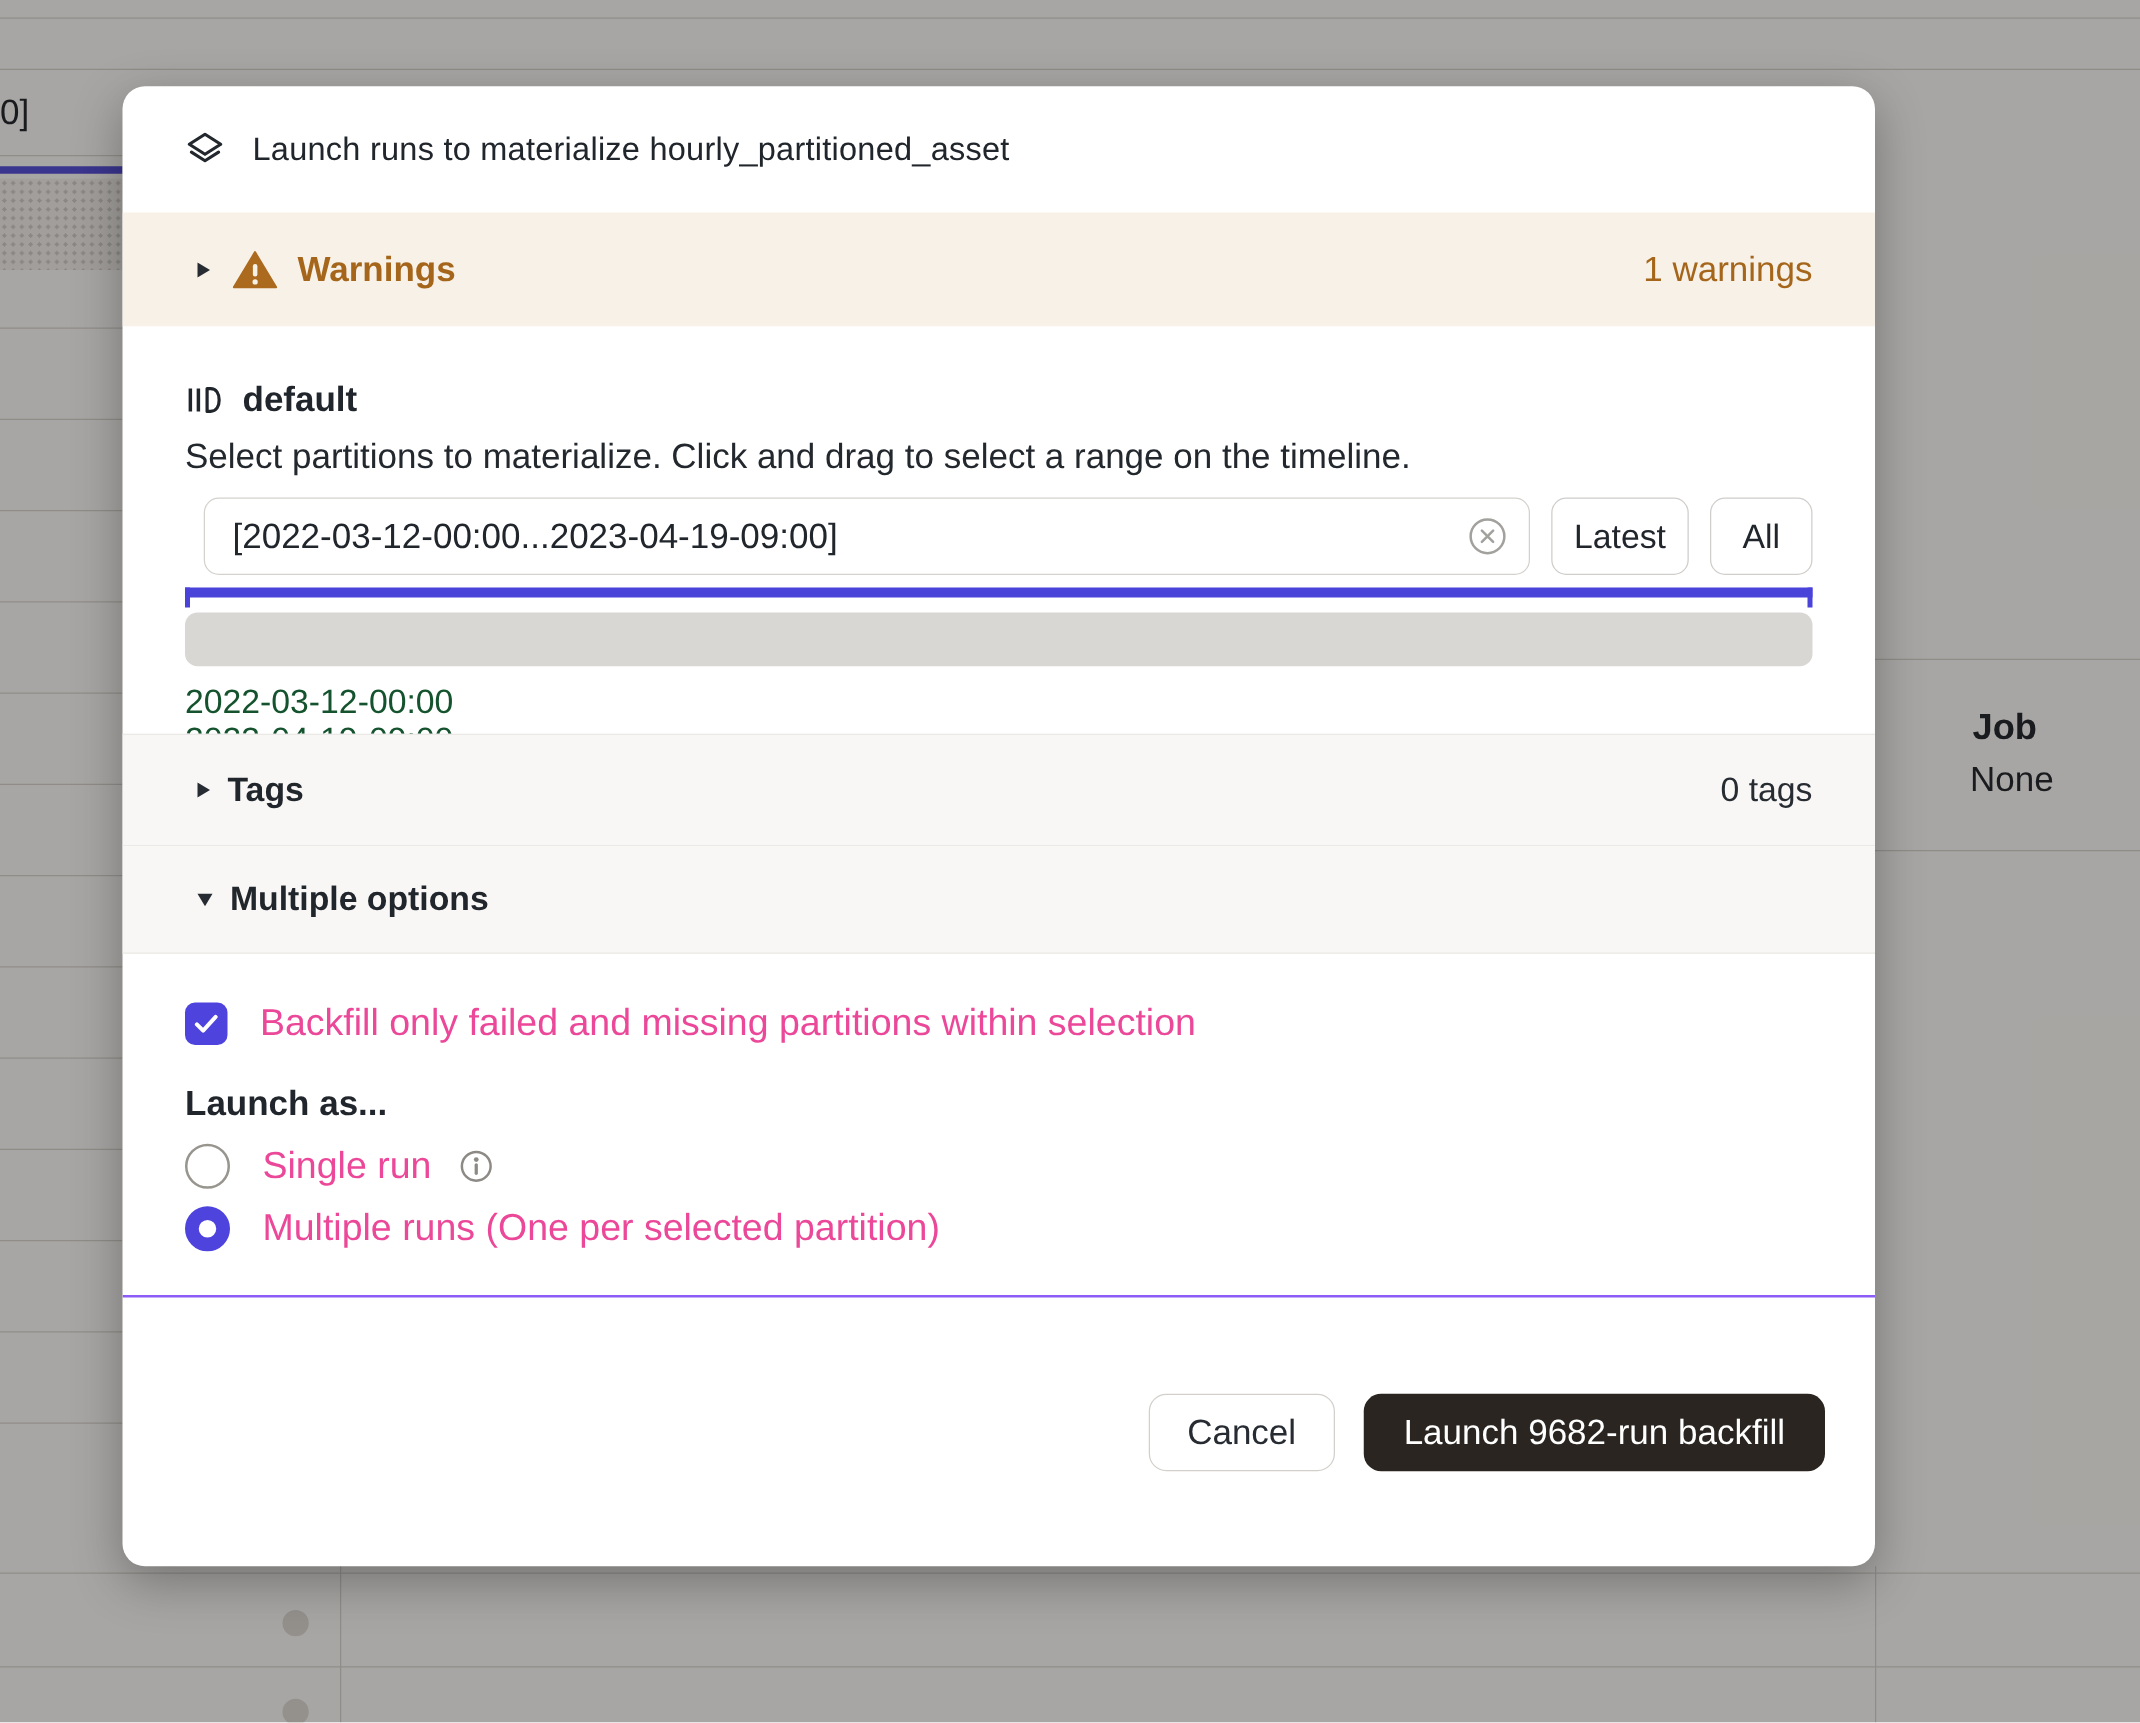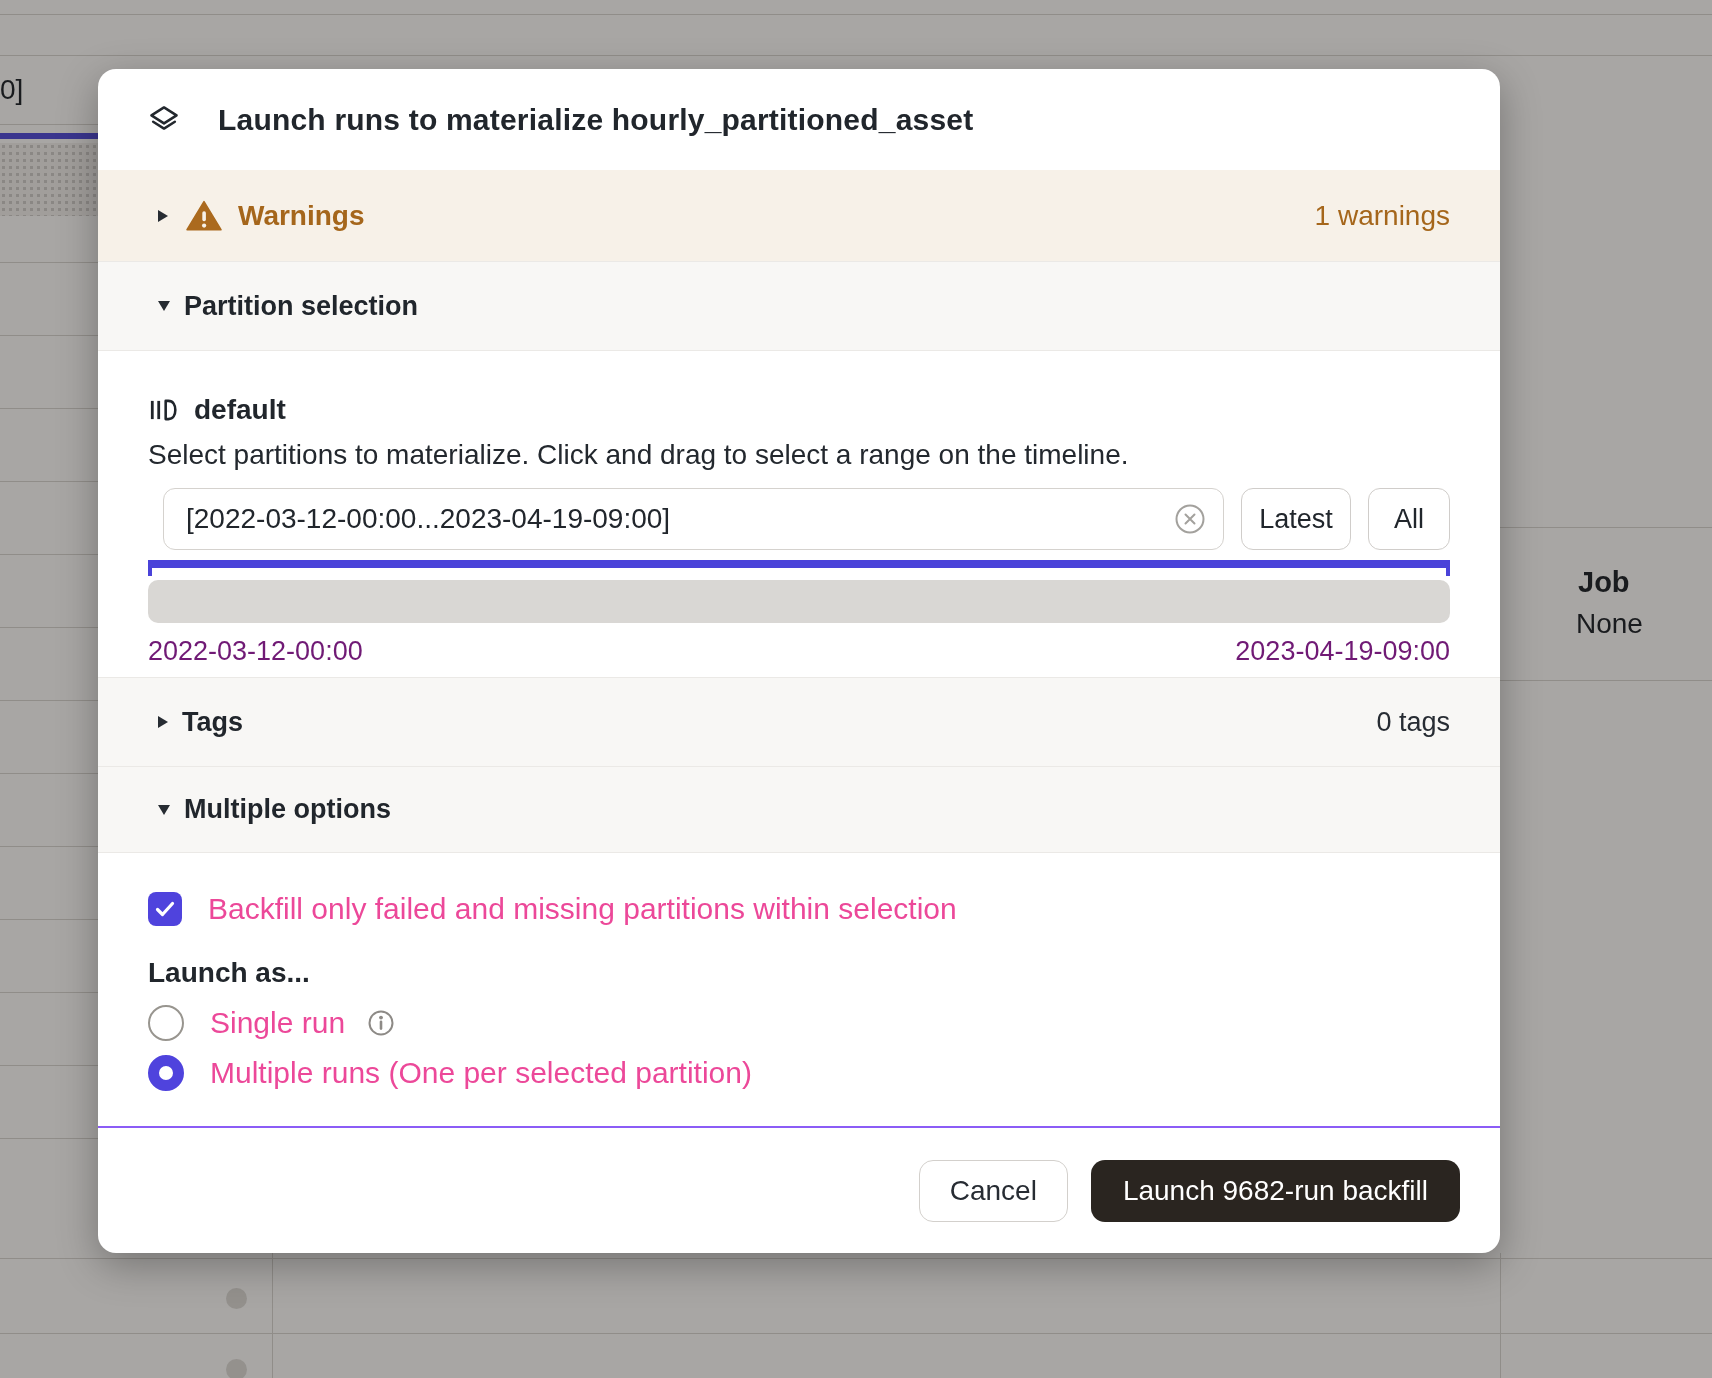--- a/index.html
+++ b/index.html
@@ -22,21 +22,21 @@
   .bg-dot { position:absolute; width:21px; height:21px; border-radius:50%; background:#dedbd7; }
 
   .dim-overlay { position:absolute; inset:0; z-index:1; background:rgba(16,13,10,0.36); }
 
   
   .modal { position:absolute; z-index:2; left:98px; top:69px; width:1402px; height:1184px;
     background:#ffffff; border-radius:18px; box-shadow:0 12px 40px rgba(0,0,0,0.30);
     display:flex; flex-direction:column; overflow:hidden; color:#21262c; }
 
   .m-header { height:101px; flex:0 0 auto; display:flex; align-items:center; padding-left:50px; gap:22px; }
-  .m-title { font-size:30px; font-weight:700; color:#21262c; letter-spacing:0.2px;margin-left:16px; }
+  .m-title { font-size:26px; font-weight:400; color:#21262c; letter-spacing:0.2px; }
 
   .m-warnings { height:91px; flex:0 0 auto; background:var(--warning-bg); display:flex; align-items:center;
     padding:0 50px 0 60px; }
   .warn-label { font-size:28px; font-weight:700; color:var(--warning); margin-left:16px; }
   .warn-count { margin-left:auto; font-size:28px; color:var(--warning); }
 
   .m-sec-header { flex:0 0 auto; background:#f8f7f5; display:flex; align-items:center;
     padding:0 50px 0 60px; border-top:1px solid #ebe9e6; border-bottom:1px solid #ebe9e6; }
   .m-sec-header .sec-label { font-size:27px; font-weight:700; color:#21262c; margin-left:14px; }
   .sec-count { margin-left:auto; font-size:27px; color:#272c33; }
@@ -64,21 +64,21 @@
     font-size:27px; color:#21262c; font-family:"Liberation Sans", sans-serif; cursor:pointer; }
   .btn-latest { width:110px; }
   .btn-all { width:82px; }
 
   .selection-bar { margin-top:10px; height:8px; background:var(--selection-bar); position:relative; }
   .selection-bar::before, .selection-bar::after { content:""; position:absolute; top:0; width:4px; height:16px;
     background:var(--selection-bar); }
   .selection-bar::before { left:0; } .selection-bar::after { right:0; }
   .health-bar { margin-top:12px; height:43px; background:#d9d7d4; border-radius:10px; }
   .range-labels { margin-top:13px; display:flex; justify-content:space-between;
-    font-size:27px; color:#701a75; height:34px; }
+    font-size:27px; color:#14532d; height:34px;flex-direction:column; }
 
   .m-content2 { height:273px; flex:0 0 auto; padding:38px 50px 0 50px; }
   .check-row { display:flex; align-items:center; gap:26px; height:36px; }
   .checkbox { width:34px; height:34px; border-radius:8px; background:var(--accent);
     display:flex; align-items:center; justify-content:center; cursor:pointer; flex:0 0 auto; }
   .opt-label { font-size:30px; color:#ec4899; }
   .launch-as { margin-top:30px; height:34px; font-size:28px; font-weight:700; color:#21262c; }
   .radio-row { margin-top:14px; display:flex; align-items:center; gap:26px; height:36px; }
   .radio { width:36px; height:36px; border-radius:50%; background:#fff; flex:0 0 auto; cursor:pointer; }
   .radio.unselected { border:2.5px solid #98958f; }
@@ -152,24 +152,20 @@
       <svg width="36" height="32" viewBox="0 0 34 30">
         <path d="M17 1.5 L33 28 H1 Z" fill="#AB6A1E" stroke="#AB6A1E" stroke-width="1.5" stroke-linejoin="round"></path>
         <rect x="15.4" y="10.5" width="3.4" height="9.5" rx="1.6" fill="#F7F1E8"></rect>
         <circle cx="17.1" cy="24" r="2" fill="#F7F1E8"></circle>
       </svg>
     </span>
     <span class="warn-label">Warnings</span>
     <span class="warn-count">1 warnings</span>
   </div>
 
-  <div class="m-sec-header sec-partition">
-    <span class="caret-down"></span>
-    <span class="sec-label">Partition selection</span>
-  </div>
 
   <div class="m-content1">
     <div class="dim-row">
       <span style="display:flex;">
         <svg width="30" height="30" viewBox="0 0 28 28" fill="none">
           <line x1="4" y1="5.5" x2="4" y2="22.5" stroke="#20252b" stroke-width="2.6"></line>
           <line x1="10" y1="5.5" x2="10" y2="22.5" stroke="#20252b" stroke-width="2.6"></line>
           <path d="M16.5 5.5 h2.5 c4.5 0 6.5 4 6.5 8.5 s-2 8.5 -6.5 8.5 h-2.5 Z" stroke="#20252b" stroke-width="2.4" stroke-linejoin="round"></path>
         </svg>
       </span>

